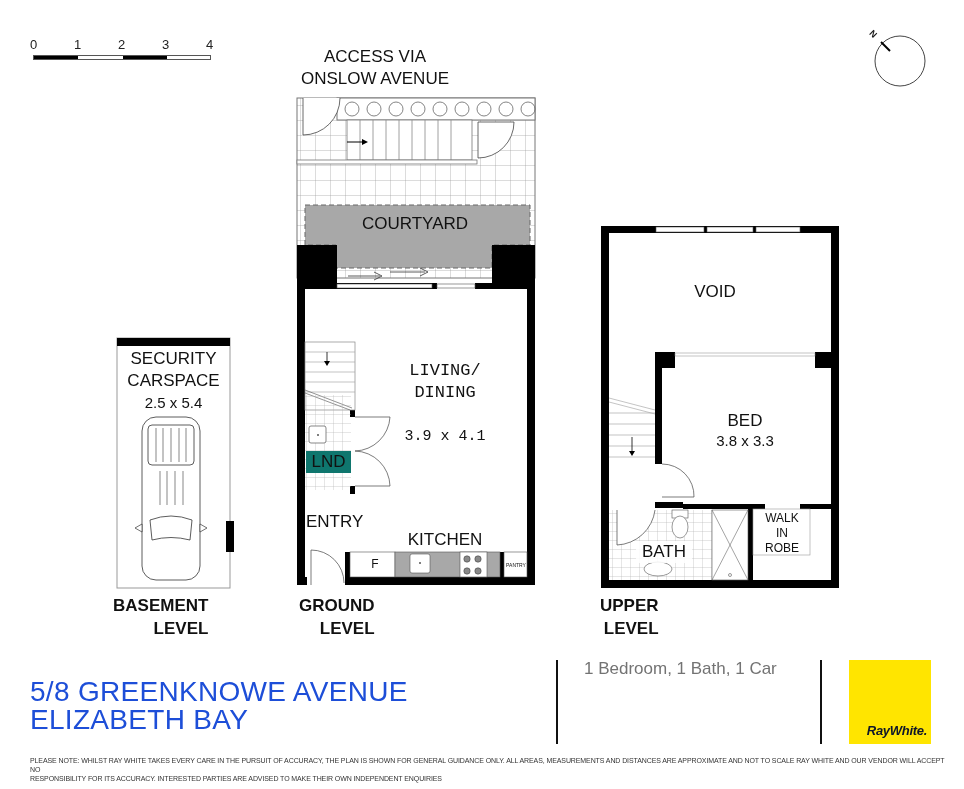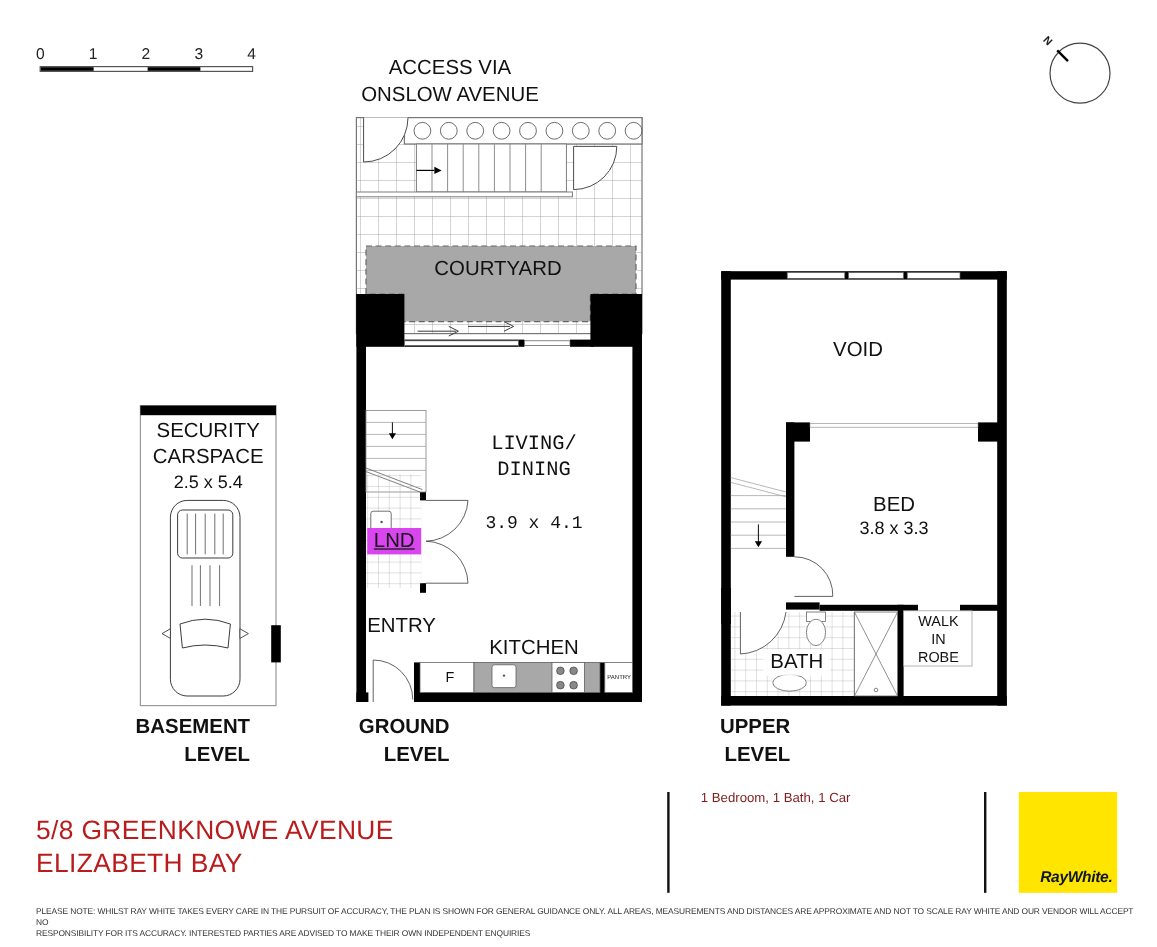--- a/index.html
+++ b/index.html
@@ -3,22 +3,22 @@
 <meta charset="utf-8">
 <style>
   html,body{margin:0;padding:0;background:#fff;}
   body{width:964px;height:789px;position:relative;overflow:hidden;font-family:"Liberation Sans",sans-serif;color:#1a1a1a;}
   .abs{position:absolute;}
   .scale-num{font-size:13px;color:#222;}
   .plan-svg{position:absolute;left:0;top:0;}
   .lbl{position:absolute;text-align:center;color:#111;font-family:"Liberation Sans",sans-serif;}
   .room{font-size:17px;line-height:22px;}
   .level{font-size:17px;font-weight:bold;line-height:23px;text-align:right;}
-  .addr{font-size:22px;line-height:28px;color:#b91c1c;letter-spacing:0.3px;}
-  .summary{font-size:11px;color:#7f1d1d;}
+  .addr{font-size:28px;line-height:28px;color:#1d4ed8;letter-spacing:0.3px;}
+  .summary{font-size:17px;color:#737373;}
   .disclaimer{font-size:7px;line-height:9px;color:#333;letter-spacing:-0.1px;}
   .logo{position:absolute;left:849px;top:660px;width:82px;height:84px;background:#ffe500;}
   .logo-text{position:absolute;right:4px;bottom:6px;font-size:13px;font-weight:bold;font-style:italic;color:#0f172a;letter-spacing:-0.3px;}
   .divider{position:absolute;width:2px;background:#111;}
 </style>
 </head>
 <body>
 
 <div>
   <span class="abs scale-num" style="left:30px;top:37px;">0</span>
@@ -233,21 +233,21 @@
 <div class="lbl room" style="left:330px;top:213px;width:170px;">
   <div>COURTYARD</div>
 </div>
 
 <div class="lbl room" style="left:395px;top:360px;width:100px;font-family:Liberation Mono, monospace;">
   <div>LIVING/</div>
   <div>DINING</div>
   <div style="font-size:15px;margin-top:22px;">3.9 x 4.1</div>
 </div>
 
-<div class="lbl room" style="left:306px;top:440px;width:45px;background:#d946ef;text-decoration:underline;">LND</div>
+<div class="lbl room" style="left:306px;top:451px;width:45px;background:#0f766e;">LND</div>
 <div class="lbl room" style="left:306px;top:511px;width:40px;text-align:center;">ENTRY</div>
 <div class="lbl room" style="left:395px;top:529px;width:100px;">KITCHEN</div>
 <div class="lbl" style="left:365px;top:557px;width:20px;font-size:12px;">F</div>
 <div class="lbl" style="left:503px;top:562px;width:26px;font-size:5px;">PANTRY</div>
 
 <div class="lbl room" style="left:117px;top:348px;width:113px;">
   <div>SECURITY</div>
   <div>CARSPACE</div>
   <div style="font-size:15px;">2.5 x 5.4</div>
 </div>

